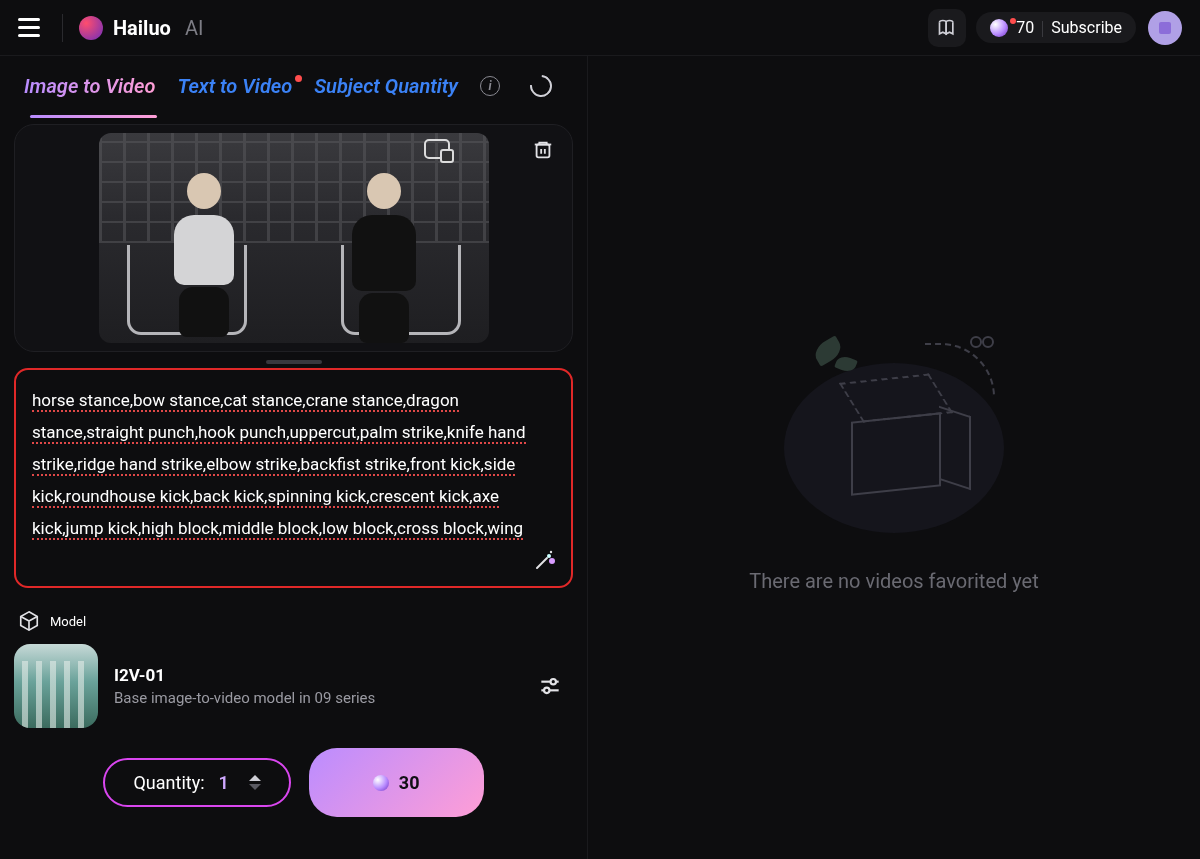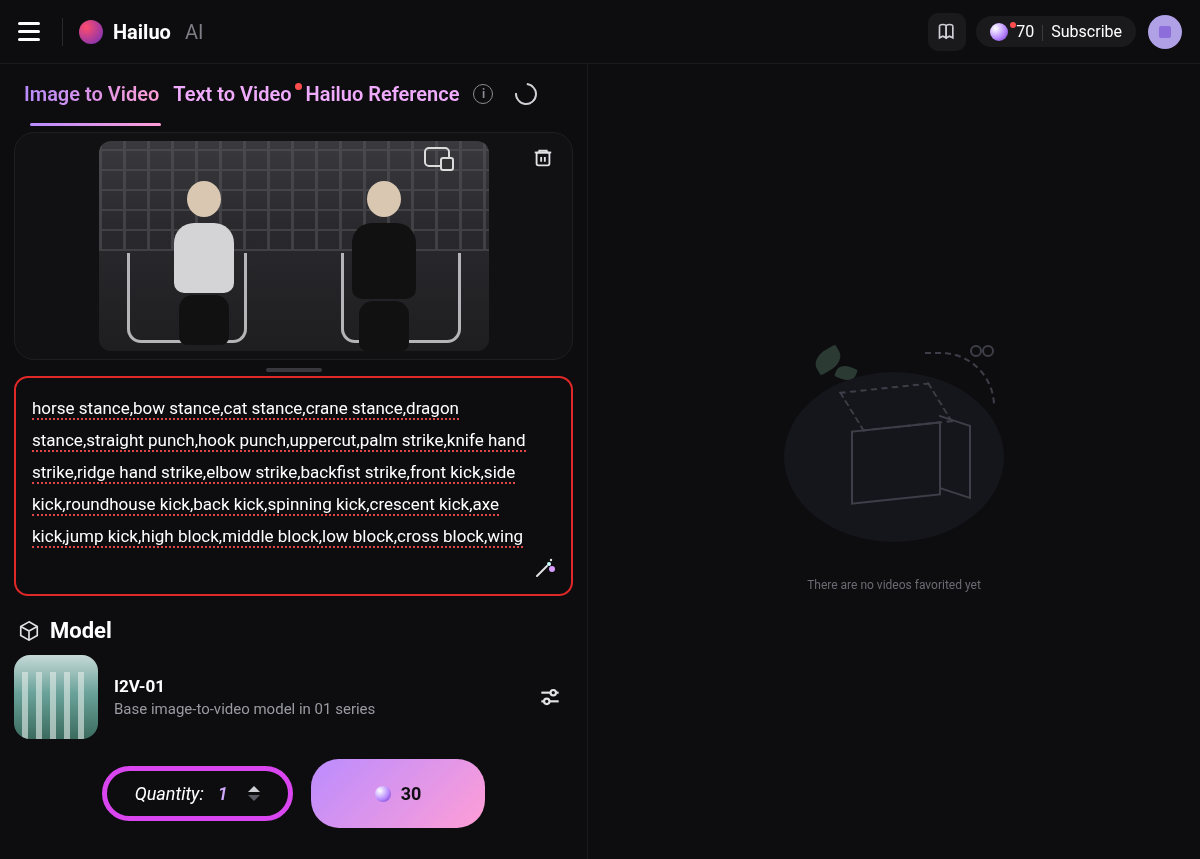--- a/index.html
+++ b/index.html
@@ -6,21 +6,21 @@
 body {
   background: #0d0d0f;
   color: #fff;
   font-family: -apple-system, BlinkMacSystemFont, "Segoe UI", Roboto, sans-serif;
   width: 1200px;
   height: 859px;
   overflow: hidden;
 }
 .app { display: flex; flex-direction: column; height: 100%; }
 .topbar {
-  height: 64px;
+  height: 56px;
   display: flex;
   align-items: center;
   padding: 0 18px;
   border-bottom: 1px solid #1a1a1d;
 }
 .menu-btn { width: 28px; height: 28px; display:flex; flex-direction:column; justify-content:center; gap:5px; cursor:pointer;}
 .menu-btn span { display:block; width:22px; height:3px; background:#fff; border-radius:2px;}
 .vsep { width:1px; height:28px; background:#2a2a2e; margin:0 16px;}
 .logo { display:flex; align-items:center; gap:10px; font-weight:700; font-size:20px;}
 .logo-mark { width:24px; height:24px; border-radius:50%; background: radial-gradient(circle at 30% 30%, #ff4d6d, #6e2dbd);}
@@ -33,22 +33,22 @@
 .credits-pill .div { width:1px; height:16px; background:#3a3a3f;}
 .avatar{width:34px;height:34px;border-radius:50%;background:#b0a0e6;display:flex;align-items:center;justify-content:center;margin-left:12px;cursor:pointer;}
 .avatar .sq{width:12px;height:12px;background:#8c6dd9;border-radius:2px;}
 .body { flex:1; display:flex; }
 .left {
   width: 588px;
   border-right:1px solid #1a1a1d;
   padding: 10px 14px 14px 14px;
   display:flex; flex-direction:column;
 }
-.tabs { display:flex; align-items:center; gap:14px; padding:8px 10px 14px 10px;}
-.tab { font-size:20px; font-weight:600; color:#f0abfc; cursor:pointer; position:relative; white-space:nowrap;}
+.tabs { display:flex; align-items:center; gap:22px; padding:8px 10px 14px 10px;font-style:italic;}
+.tab { font-size:20px; font-weight:600; color:#3b82f6; cursor:pointer; position:relative; white-space:nowrap;}
 .tab.active { background: linear-gradient(90deg,#b88cff,#ff9ed6); -webkit-background-clip:text; background-clip:text; color:transparent;}
 .tab.active::after{content:"";position:absolute;left:6px;right:-2px;bottom:-20px;height:3px;background:linear-gradient(90deg,#b88cff,#ff9ed6);border-radius:2px;}
 .tab-dot { position:absolute; top:1px; right:-10px; width:7px; height:7px; background:#ff4d4d; border-radius:50%;}
 .info-ic { width:20px; height:20px; border:1.6px solid #8a8a92; border-radius:50%; display:flex; align-items:center; justify-content:center; color:#8a8a92; font-size:12px; font-weight:700; cursor:pointer;}
 .history-ic { width:22px; height:22px; border:2px solid #cfcfd6; border-radius:50%; border-top-color:transparent; transform:rotate(-40deg); margin-left:8px; cursor:pointer;}
 .thumb-card { background:#111114; border:1px solid #1f1f23; border-radius:20px; padding:8px; margin-top:12px; position:relative; display:flex; justify-content:center;}
 .thumb-img { width:390px; height:210px; border-radius:12px; background:linear-gradient(180deg,#3a3a3e 0%,#2a2a2e 40%,#1e1e21 100%); position:relative; overflow:hidden;}
 .thumb-img::before{content:"";position:absolute;top:0;left:0;right:0;height:110px;background:repeating-linear-gradient(90deg,#5a5a5e 0 3px,transparent 3px 24px),repeating-linear-gradient(0deg,#5a5a5e 0 2px,transparent 2px 20px);opacity:.5;}
 .person{position:absolute;bottom:10px;width:90px;height:160px;}
 .person.p1{left:60px;}
@@ -72,21 +72,21 @@
 .section-head{display:flex;align-items:center;gap:10px;margin-top:22px;margin-bottom:12px;padding-left:4px;}
 .cube-ic{width:22px;height:22px;}
 .model-card{display:flex;align-items:center;gap:16px;padding:0 10px 0 0;justify-content:space-between;}
 .model-thumb{width:84px;height:84px;border-radius:16px;background:linear-gradient(180deg,#c6d9d7 0%,#6aa29a 45%,#3b6b5e 100%);position:relative;overflow:hidden;}
 .model-thumb::before{content:"";position:absolute;left:10%;right:10%;top:20%;bottom:0;background:repeating-linear-gradient(90deg,#e4ece8 0 6px,transparent 6px 14px);opacity:.6;}
 .model-info{flex:1;}
 .model-name{font-weight:700;font-size:17px;}
 .model-desc{color:#9a9aa2;font-size:15px;margin-top:4px;}
 .sliders-ic{width:26px;height:26px;cursor:pointer;}
 .bottom-row{display:flex;gap:18px;justify-content:center;align-items:center;margin-top:20px;}
-.qty-pill{display:flex;align-items:center;gap:14px;padding:12px 28px;border:5px solid #d946ef;border-radius:28px;font-size:18px;font-style:italic;}
+.qty-pill{display:flex;align-items:center;gap:14px;padding:12px 28px;border:2px solid #d946ef;border-radius:28px;font-size:18px;}
 .qty-pill .n{color:#cfa8ff;font-weight:600;}
 .stepper{display:flex;flex-direction:column;gap:3px;margin-left:6px;}
 .stepper .up,.stepper .down{width:0;height:0;border-left:6px solid transparent;border-right:6px solid transparent;cursor:pointer;}
 .stepper .up{border-bottom:6px solid #cfcfd6;}
 .stepper .down{border-top:6px solid #5a5a62;}
 .gen-btn{padding:24px 64px;border-radius:28px;background:linear-gradient(135deg,#bb8cff,#ff9ed6);color:#101014;font-weight:700;font-size:18px;display:flex;align-items:center;gap:10px;cursor:pointer;}
 .gen-btn .orb{width:16px;height:16px;}
 .right{flex:1;padding:18px 26px;display:flex;flex-direction:column;}
 .right-head{display:flex;align-items:center;gap:14px;}
 .chk{width:22px;height:22px;border-radius:6px;background:#8a4dff;display:flex;align-items:center;justify-content:center;cursor:pointer;}
@@ -101,21 +101,21 @@
 .box3d{position:absolute;left:55px;top:50px;width:120px;height:120px;}
 .box3d .face{position:absolute;border:2px solid #3e3e48;}
 .box3d .front{width:90px;height:74px;left:12px;top:44px;transform:skewY(-6deg);}
 .box3d .side{width:32px;height:74px;left:100px;top:38px;transform:skewY(18deg);border-left:none;}
 .box3d .flap{width:90px;height:42px;left:12px;top:4px;border:2px dashed #3e3e48;transform:skewY(-6deg) skewX(30deg);}
 .box3d .trail{position:absolute;right:-36px;top:-30px;width:70px;height:54px;border-top:2px dashed #3e3e48;border-right:2px dashed #3e3e48;border-radius:0 60px 0 0;}
 .leaf{position:absolute;width:28px;height:20px;background:#2c3a34;border-radius:60% 10% 60% 10%;transform:rotate(-30deg);}
 .leaf.l1{left:30px;top:18px;} .leaf.l2{left:52px;top:34px;transform:rotate(20deg);width:20px;height:14px;}
 .glasses{position:absolute;right:6px;top:10px;width:28px;height:14px;}
 .glasses .g{width:12px;height:12px;border:2px solid #3e3e48;border-radius:50%;display:inline-block;}
-.empty-text{color:#6a6a72;font-size:12px;}
+.empty-text{color:#6a6a72;font-size:20px;}
 </style>
 </head>
 <body>
 
 <div class="app">
   <div class="topbar">
     <div class="menu-btn">
         <span></span>
         <span></span>
         <span></span>
@@ -148,21 +148,21 @@
   </div>
 
   <div class="body">
     <div class="left">
       <div class="tabs">
         <div class="tab active">Image to Video</div>
         <div class="tab" style="position:relative;">
           <span>Text to Video</span>
           <span class="tab-dot"></span>
         </div>
-        <div class="tab">Hailuo Reference</div>
+        <div class="tab">Subject Quantity</div>
         <div class="info-ic">i</div>
         <div class="history-ic"></div>
       </div>
 
       <div class="thumb-card">
         <div class="thumb-img">
           <div class="chair c1"></div>
             <div class="chair c2"></div>
           <div class="person p1">
               <div class="head"></div>
@@ -198,27 +198,27 @@
               <circle cx="18" cy="4" r="1.2" fill="#e2e2e6"></circle>
             </svg>
         </div>
       </div>
 
       <div class="section-head">
         <svg class="cube-ic" viewBox="0 0 24 24" fill="none" stroke="#e2e2e6" stroke-width="1.8">
             <path d="M12 2l9 5v10l-9 5-9-5V7z"></path>
             <path d="M12 12l9-5M12 12L3 7M12 12v10"></path>
           </svg>
-        <span style="font-weight:700;font-size:22px;">Model</span>
+        <span style="font-weight:400;font-size:13px;">Model</span>
       </div>
       <div class="model-card">
         <div class="model-thumb"></div>
         <div class="model-info">
           <div class="model-name">I2V-01</div>
-          <div class="model-desc">Base image-to-video model in 01 series</div>
+          <div class="model-desc">Base image-to-video model in 09 series</div>
         </div>
         <svg class="sliders-ic" viewBox="0 0 24 24" fill="none" stroke="#e2e2e6" stroke-width="2">
             <line x1="4" y1="8" x2="20" y2="8"></line>
             <line x1="4" y1="16" x2="20" y2="16"></line>
             <circle cx="15" cy="8" r="2.5" fill="#0d0d0f"></circle>
             <circle cx="9" cy="16" r="2.5" fill="#0d0d0f"></circle>
           </svg>
       </div>
 
       <div class="bottom-row">

